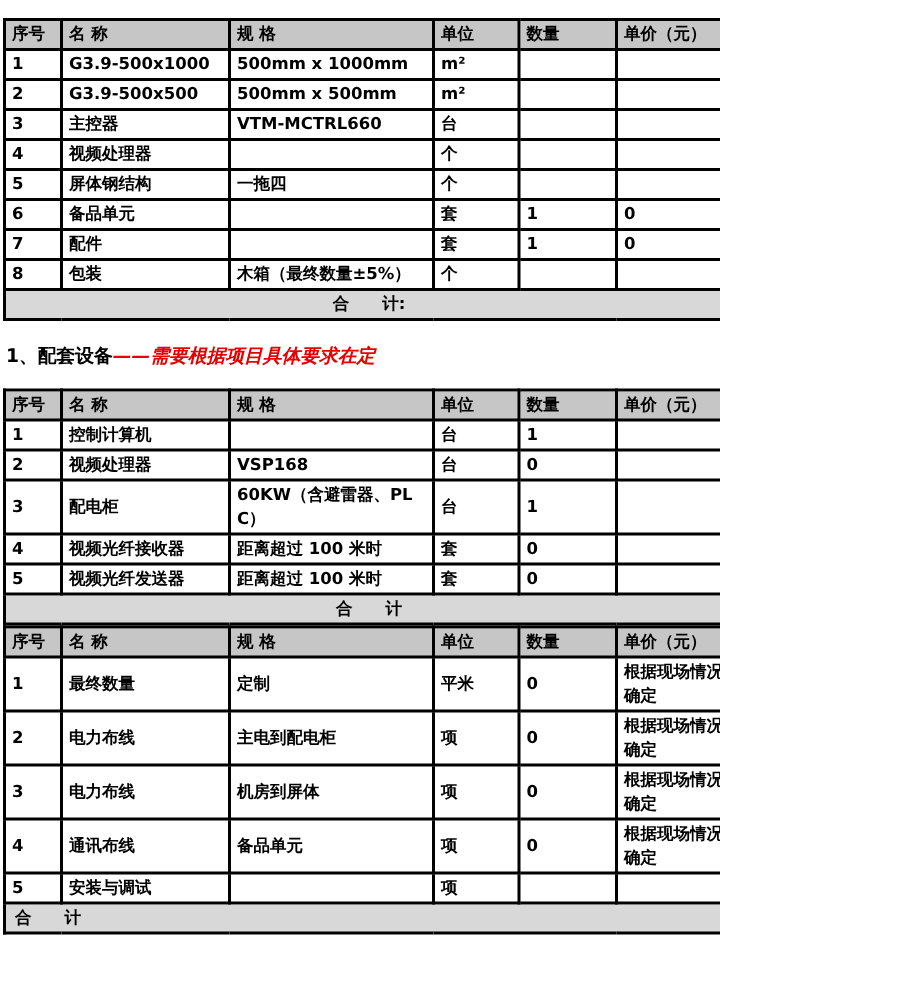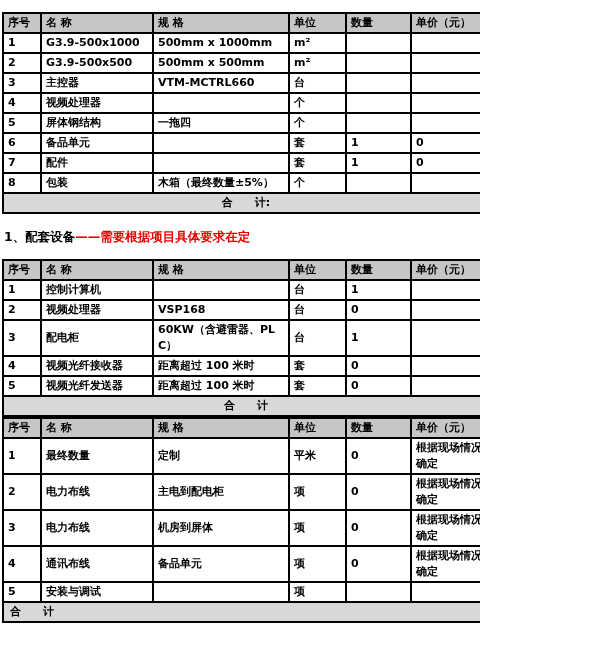--- a/index.html
+++ b/index.html
@@ -45,20 +45,21 @@
   }
   table.qt td.amount-tail { background: #ffffff; }
   table.qt[data-table="2"] td.total-cell { text-align: left; padding-left: 6px; }
   .section-title {
     margin: 15px 0 13px 2px;
     font-size: 12.5px;
     font-weight: bold;
     white-space: nowrap;
   }
   .section-title .note {
+    font-style: italic;
   }
 </style>
 </head>
 <body>
 
 <div class="page">
 
   <table class="qt" data-table="0">
       <colgroup>
         <col style="width: 38px;">

